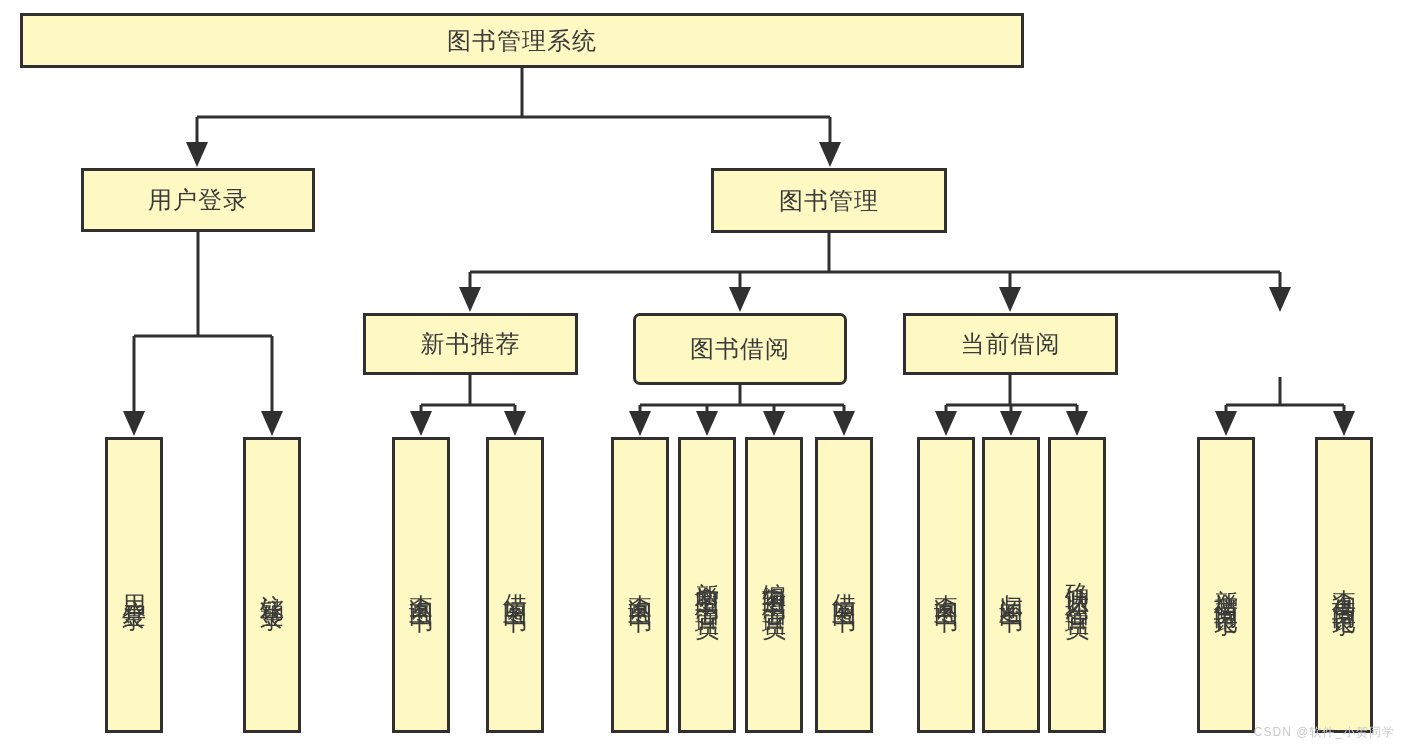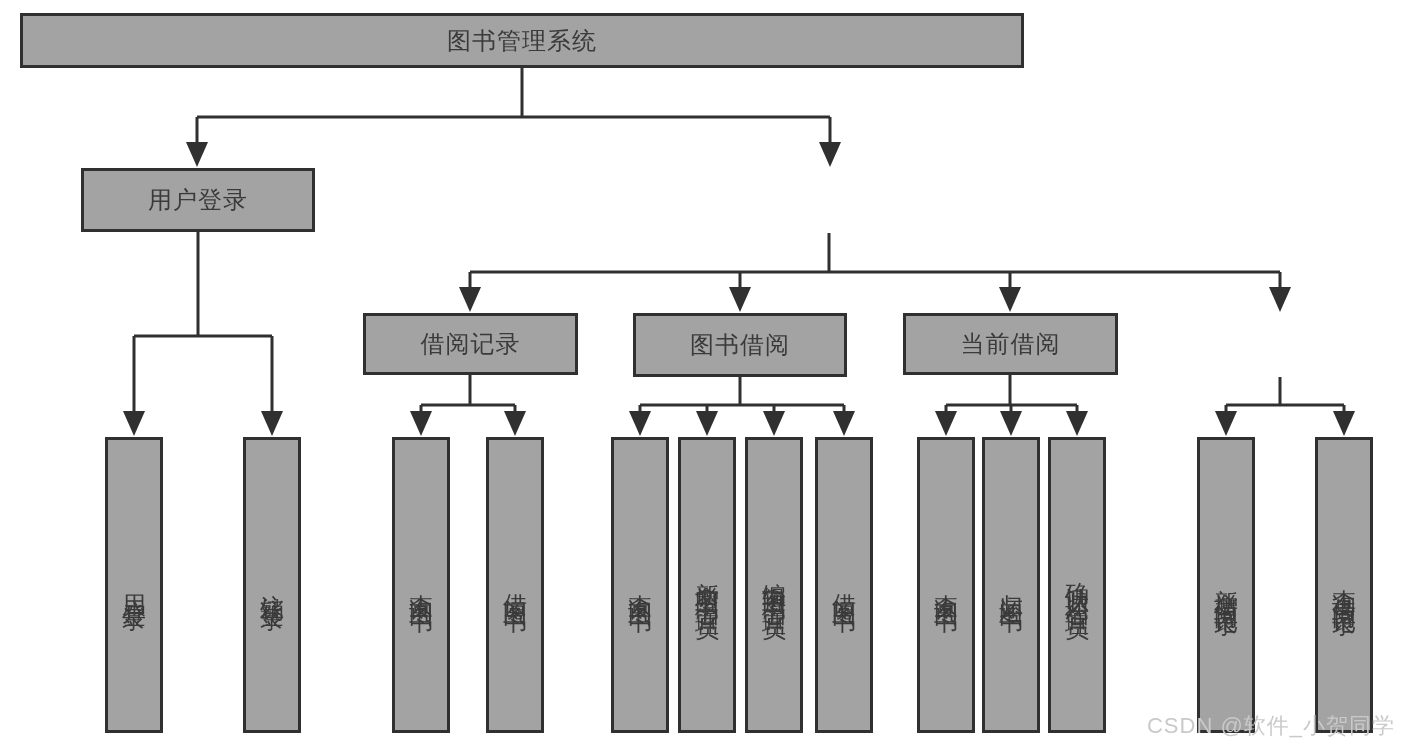--- a/index.html
+++ b/index.html
@@ -13,21 +13,21 @@
   }
   svg.connectors {
     position: absolute;
     left: 0; top: 0;
     width: 1405px; height: 747px;
   }
   .node {
     position: absolute;
     box-sizing: border-box;
     border: 3px solid #303030;
-    background: #a3a3a3;
+    background: #fef9c3;
     display: flex;
     align-items: center;
     justify-content: center;
     color: #3a3a3a;
   }
   .hbox .label {
     font-size: 24px;
     letter-spacing: 1px;
     white-space: nowrap;
   }
@@ -36,21 +36,21 @@
     text-orientation: mixed;
     font-size: 24px;
     line-height: 1;
     letter-spacing: 5px;
     white-space: nowrap;
   }
   .watermark {
     position: absolute;
     right: 10px;
     bottom: 6px;
-    font-size: 22px;
+    font-size: 12px;
     color: #c9c9c9;
     letter-spacing: 1px;
     z-index: 5;
     white-space: nowrap;
   }
 </style>
 </head>
 <body>
 
 <div class="canvas">
@@ -105,25 +105,28 @@
     </g>
   </svg>
 
   <div class="node hbox" style="left:20px; top:13px; width:1004px; height:55px;">
     <span class="label">图书管理系统</span>
   </div>
 
   <div class="node hbox" style="left:81px; top:168px; width:234px; height:64px;">
     <span class="label">用户登录</span>
   </div>
+  <div class="node hbox" style="left:711px; top:168px; width:236px; height:65px;">
+    <span class="label">图书管理</span>
+  </div>
 
   <div class="node hbox" style="left:363px; top:313px; width:215px; height:62px;">
-    <span class="label">借阅记录</span>
+    <span class="label">新书推荐</span>
   </div>
-  <div class="node hbox" style="left:633px; top:313px; width:214px; height:64px;">
+  <div class="node hbox" style="left:633px; top:313px; width:214px; height:72px;border-radius:7px;">
     <span class="label">图书借阅</span>
   </div>
   <div class="node hbox" style="left:903px; top:313px; width:215px; height:62px;text-align:right;">
     <span class="label">当前借阅</span>
   </div>
 
   <div class="node vbox" style="left:105px; top:437px; width:58px; height:296px;">
     <span class="label">用户登录</span>
   </div>
   <div class="node vbox" style="left:243px; top:437px; width:58px; height:296px;">

